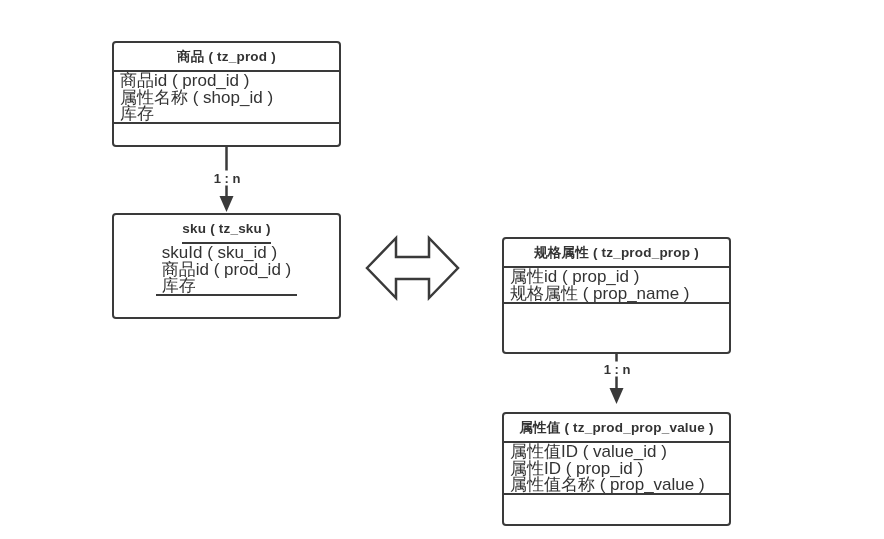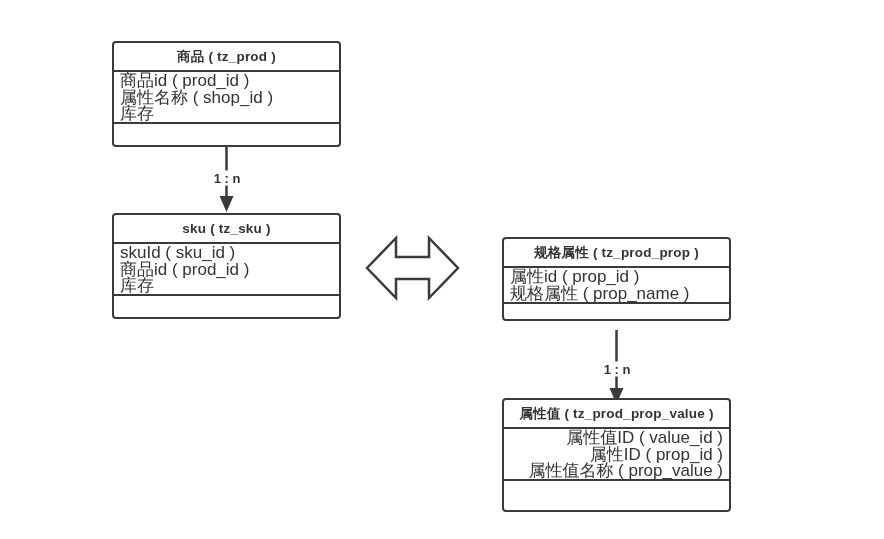--- a/index.html
+++ b/index.html
@@ -60,23 +60,23 @@
     position: absolute;
     transform: translate(-50%, -50%);
     background: #ffffff;
     padding: 0 3px;
     font-size: 13px;
     color: #333333;
     white-space: nowrap;
     font-weight: bold;
   }
   #entity-prod        { left: 112px; top: 41px;  height: 106px; }
-  #entity-sku         { left: 112px; top: 213px; height: 106px; }
-  #entity-prod-prop   { left: 502px; top: 237px; height: 84px;  }
-  #entity-prop-value  { left: 502px; top: 398px; height: 114px; text-align: right; }
+  #entity-sku         { left: 112px; top: 213px; height: 106px; align-items: center; }
+  #entity-prod-prop   { left: 502px; top: 237px; height: 117px;  }
+  #entity-prop-value  { left: 502px; top: 412px; height: 114px; }
   #label-rel-1 { left: 227px; top: 178px; }
   #label-rel-2 { left: 617px; top: 369px; }
 </style>
 </head>
 <body>
 
 <div class="canvas">
 
   <svg class="connector-layer" viewBox="0 0 884 539" xmlns="http://www.w3.org/2000/svg">
 

